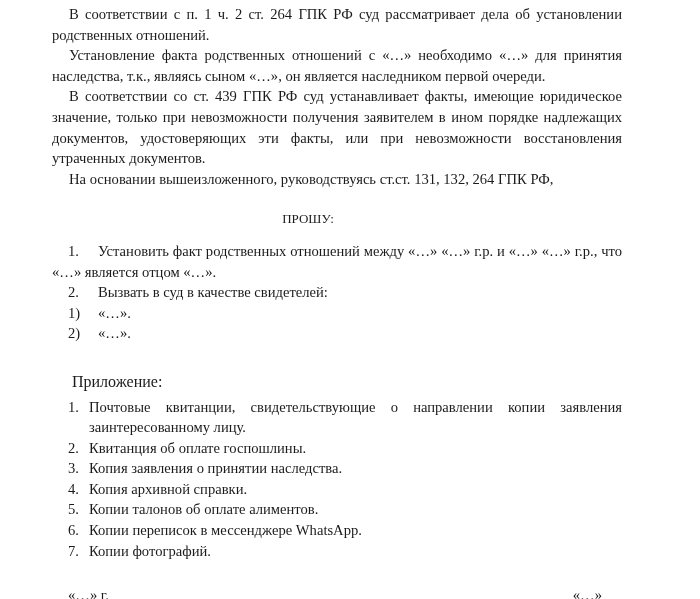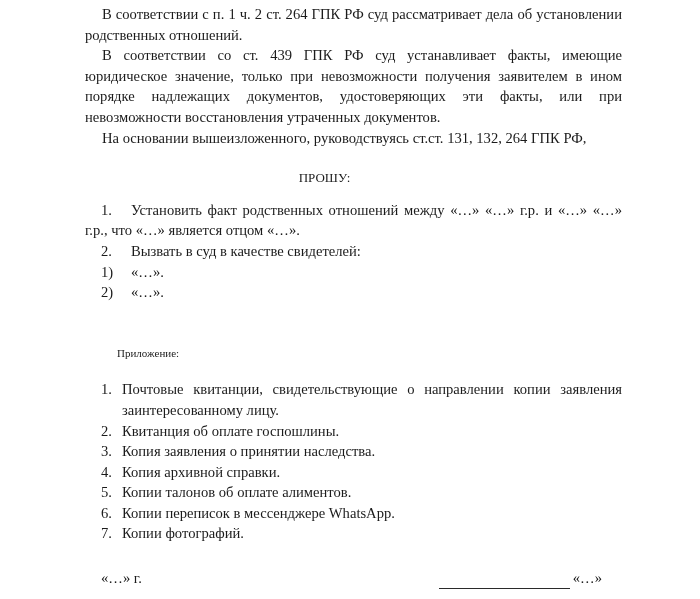--- a/index.html
+++ b/index.html
@@ -13,21 +13,21 @@
     overflow: hidden;
     font-family: "Liberation Serif", "DejaVu Serif", serif;
     color: #1b1b1b;
     -webkit-font-smoothing: antialiased;
   }
   .page {
     position: relative;
     width: 664px;
     height: 599px;
     box-sizing: border-box;
-    padding: 4px 42px 0 85px;
+    padding: 4px 42px 0 52px;
   }
   
   .para {
     font-size: 14.6px;
     line-height: 20.6px;
     text-align: justify;
     text-justify: inter-word;
     text-indent: 17px;
     margin: 0;
     hyphens: none;
@@ -89,23 +89,23 @@
     margin: 0;
     padding-left: 46px;
   }
   .sub-item .marker {
     position: absolute;
     left: 16px;
     top: 0;
   }
   
   .attach-title {
-    font-size: 11px;
-    line-height: 20.6px;
-    margin: 16px;
+    font-size: 16px;
+    line-height: 20.6px;
+    margin: 4px;
     padding-left: 16px;
   }
   .attach-list {
     list-style: none;
     margin: 0;
     padding: 0;
     font-size: 14.6px;
     line-height: 20.6px;
   }
   .attach-item {
@@ -148,20 +148,21 @@
     margin-right: 3px;
   }
   .sign-name { white-space: nowrap; }
 </style>
 </head>
 <body>
 
 <div class="page">
 
   <p class="para">В соответствии с п. 1 ч. 2 ст. 264 ГПК РФ суд рассматривает дела об установлении родственных отношений.</p>
+  <p class="para">Установление факта родственных отношений с «…» необходимо «…» для принятия наследства, т.к., являясь сыном «…», он является наследником первой очереди.</p>
   <p class="para">В соответствии со ст. 439 ГПК РФ суд устанавливает факты, имеющие юридическое значение, только при невозможности получения заявителем в ином порядке надлежащих документов, удостоверяющих эти факты, или при невозможности восстановления утраченных документов.</p>
   <p class="para no-justify">На основании вышеизложенного, руководствуясь ст.ст. 131, 132, 264 ГПК РФ,</p>
 
   <div class="spacer-md"></div>
 
   <p class="heading-center">ПРОШУ:</p>
 
   <div class="spacer-sm"></div>
 
   <ol class="req-list">

